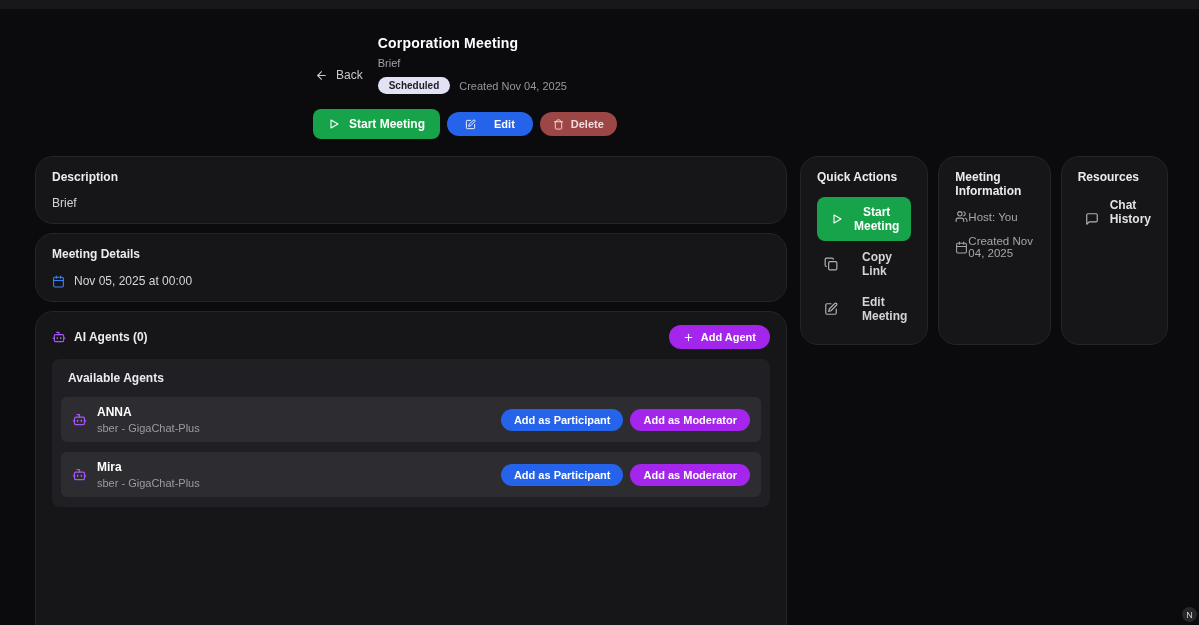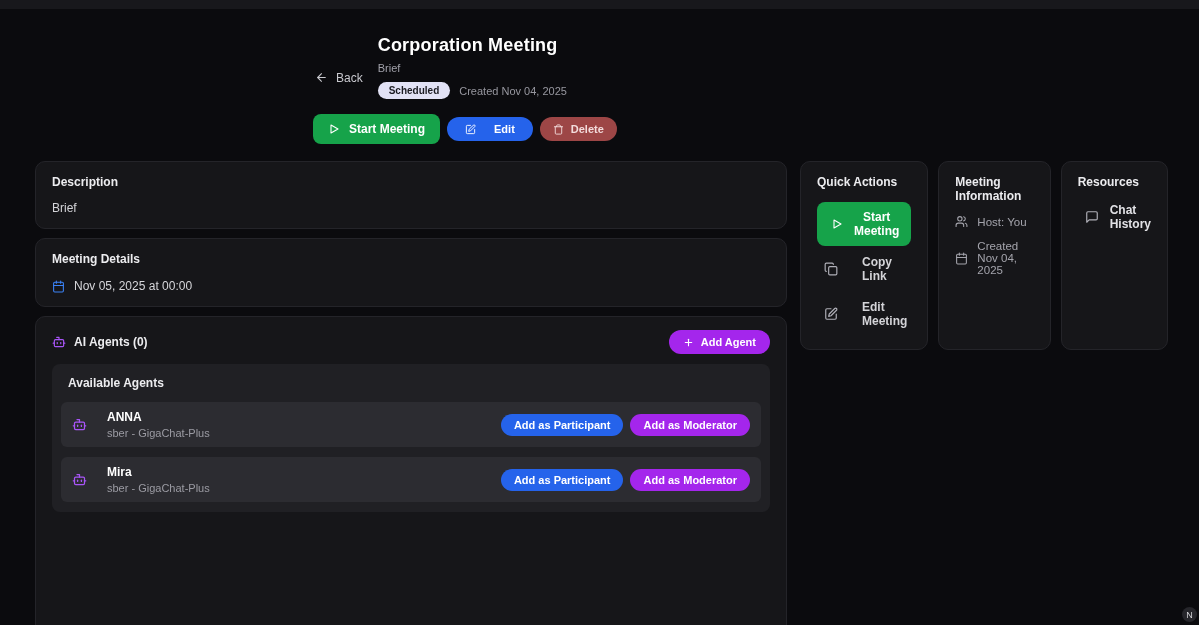--- a/index.html
+++ b/index.html
@@ -12,21 +12,21 @@
     overflow:hidden;
   }
   svg { display:block; flex:none; }
 
   .top-bar { height:9px; background:#18181c; width:100%; }
 
   
   .header-row { display:flex; gap:15px; margin:26px 0 0 315px; }
   .back-link { display:flex; align-items:center; gap:8px; margin-top:21px;
                color:#c9c9ce; font-size:12px; cursor:pointer; }
-  .title-col .page-title { font-size:18px; font-weight:bold; color:#ffffff; letter-spacing:.2px; }
+  .title-col .page-title { font-size:14px; font-weight:bold; color:#ffffff; letter-spacing:.2px; }
   .page-subtitle { font-size:11px; color:#a1a1aa; margin-top:6px; }
   .badge-row { display:flex; align-items:center; gap:9px; margin-top:8px; }
   .status-badge { background:#e2e2f5; color:#1c1c22; font-size:10px; font-weight:bold;
                   padding:3px 11px; border-radius:999px; }
   .created-text { font-size:11px; color:#97979f; }
   .header-buttons { display:flex; align-items:center; gap:7px; margin:15px 0 0 313px; }
   .btn { border:none; cursor:pointer; display:inline-flex; align-items:center;
          font-family:inherit; color:#fff; }
   .btn-start-hdr { background:#16a34a; font-size:12px; font-weight:bold; gap:9px;
                    padding:8px 15px; border-radius:8px; }
@@ -34,21 +34,21 @@
                   padding:6px 18px; border-radius:999px; }
   .btn-delete-hdr { background:#9d4646; color:#f3dcdc; font-size:11px; font-weight:bold; gap:7px;
                     padding:6px 13px; border-radius:999px; }
 
   
   .main-grid { display:grid; grid-template-columns:1fr 368px; gap:13px;
                margin:17px 31px 0 35px; align-items:start; }
   .col-left  { display:flex; flex-direction:column; gap:9px; min-width:0; }
   .col-right { display:flex; flex-direction:row; gap:10px; }
 
-  .card { background:#161619; border:1px solid #242429; border-radius:10px; padding:13px 16px; }
+  .card { background:#161619; border:1px solid #242429; border-radius:18px; padding:13px 16px; }
   .card-title { font-size:12px; font-weight:bold; color:#ececef; }
 
   .card-body-text { font-size:12px; color:#d4d4d8; margin-top:12px; }
 
   .details-row { display:grid; grid-template-columns:1fr 1fr; margin-top:13px; }
   .detail-item { display:flex; align-items:center; gap:9px; font-size:12px; color:#d6d6da; }
   .icon-blue  { color:#3b82f6; }
   .icon-green { color:#22c55e; }
   .icon-purple{ color:#a855f7; }
   .icon-gray  { color:#b0b0b8; }
@@ -56,42 +56,42 @@
   
   .agents-panel { height:330px; overflow:hidden; }
   .agents-header { display:flex; justify-content:space-between; align-items:center; }
   .agents-title-wrap { display:flex; align-items:center; gap:8px; }
   .btn-add-agent { background:#a426ec; font-size:11px; font-weight:bold; gap:7px;
                    padding:6px 14px; border-radius:999px; }
   .available-box { background:#202024; border-radius:8px; padding:10px 9px; margin-top:10px; }
   .available-title { font-size:12px; font-weight:bold; color:#ececef; padding:2px 7px; }
   .agent-row { background:#2c2c31; border-radius:6px; margin-top:10px; padding:8px 11px;
                display:flex; justify-content:space-between; align-items:center; }
-  .agent-left { display:flex; align-items:center; gap:20px; }
+  .agent-left { display:flex; align-items:center; gap:10px; }
   .agent-name { font-size:12px; font-weight:bold; color:#ffffff; }
   .agent-model { font-size:11px; color:#9b9ba3; margin-top:3px; }
   .agent-buttons { display:flex; gap:7px; }
   .pill { font-size:11px; font-weight:bold; color:#fff; padding:5px 13px;
           border-radius:999px; border:none; cursor:pointer; font-family:inherit; }
   .pill-blue { background:#2563eb; }
   .pill-purple { background:#a426ec; }
 
   .empty-state { text-align:center; margin-top:42px; }
   .empty-state svg { margin:0 auto; color:#9ca3af; }
   .empty-text { font-size:12px; color:#a8a8b0; margin-top:15px; }
 
   
   .qa-start { background:#16a34a; border-radius:8px; width:100%; margin-top:13px;
               padding:8px 12px 8px 14px; display:flex; align-items:center; gap:11px;
               color:#fff; font-size:12px; font-weight:bold; }
   .qa-row { display:flex; align-items:center; gap:24px; color:#d4d4d8; font-size:12px;
             font-weight:600; padding:9px 4px 8px 7px; cursor:pointer; border-radius:6px; }
-  .info-row { display:flex; align-items:center; gap:9px; font-size:11.5px; color:#a4a4ac;
+  .info-row { display:flex; align-items:center; font-size:11.5px; color:#a4a4ac;
               margin-top:12px; }
-  .res-row { display:flex; align-items:center; gap:11px; font-size:12px; font-weight:600;
+  .res-row { display:flex; align-items:flex-end; gap:11px; font-size:12px; font-weight:600;
              color:#e2e2e6; margin-top:14px; padding-left:7px; cursor:pointer; }
 
   .cursor-n { position:absolute; right:2px; bottom:3px; width:15px; height:15px;
               border-radius:50%; background:#26262b; color:#d6d6da; font-size:9px;
               display:flex; align-items:center; justify-content:center; }
 </style>
 </head>
 <body>
 
 <div class="top-bar"></div>

